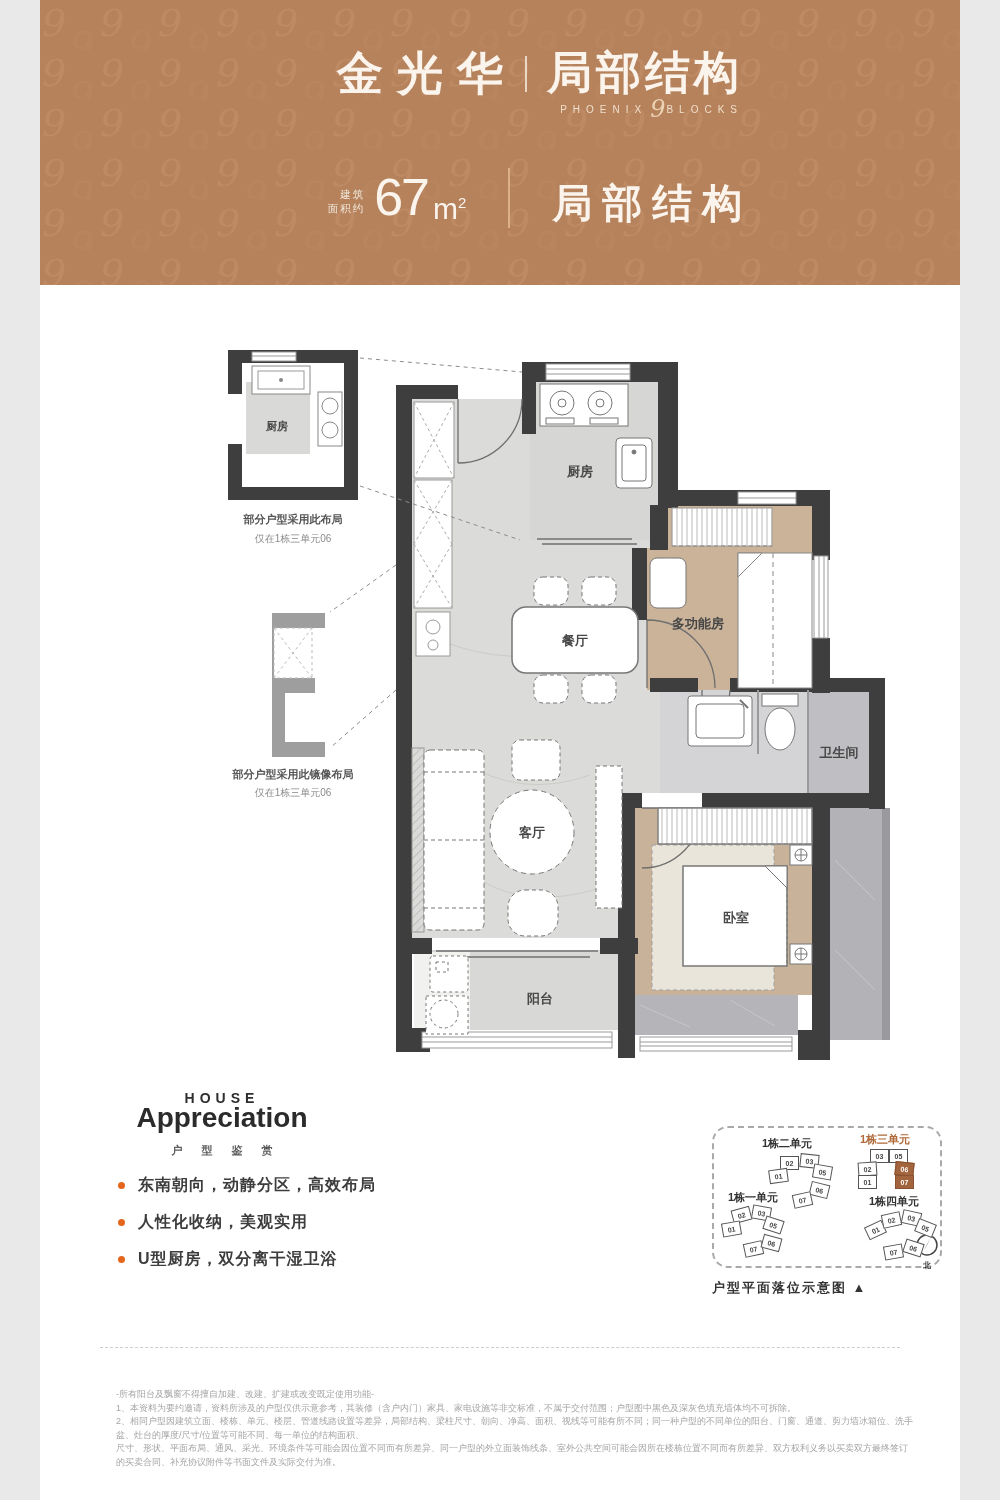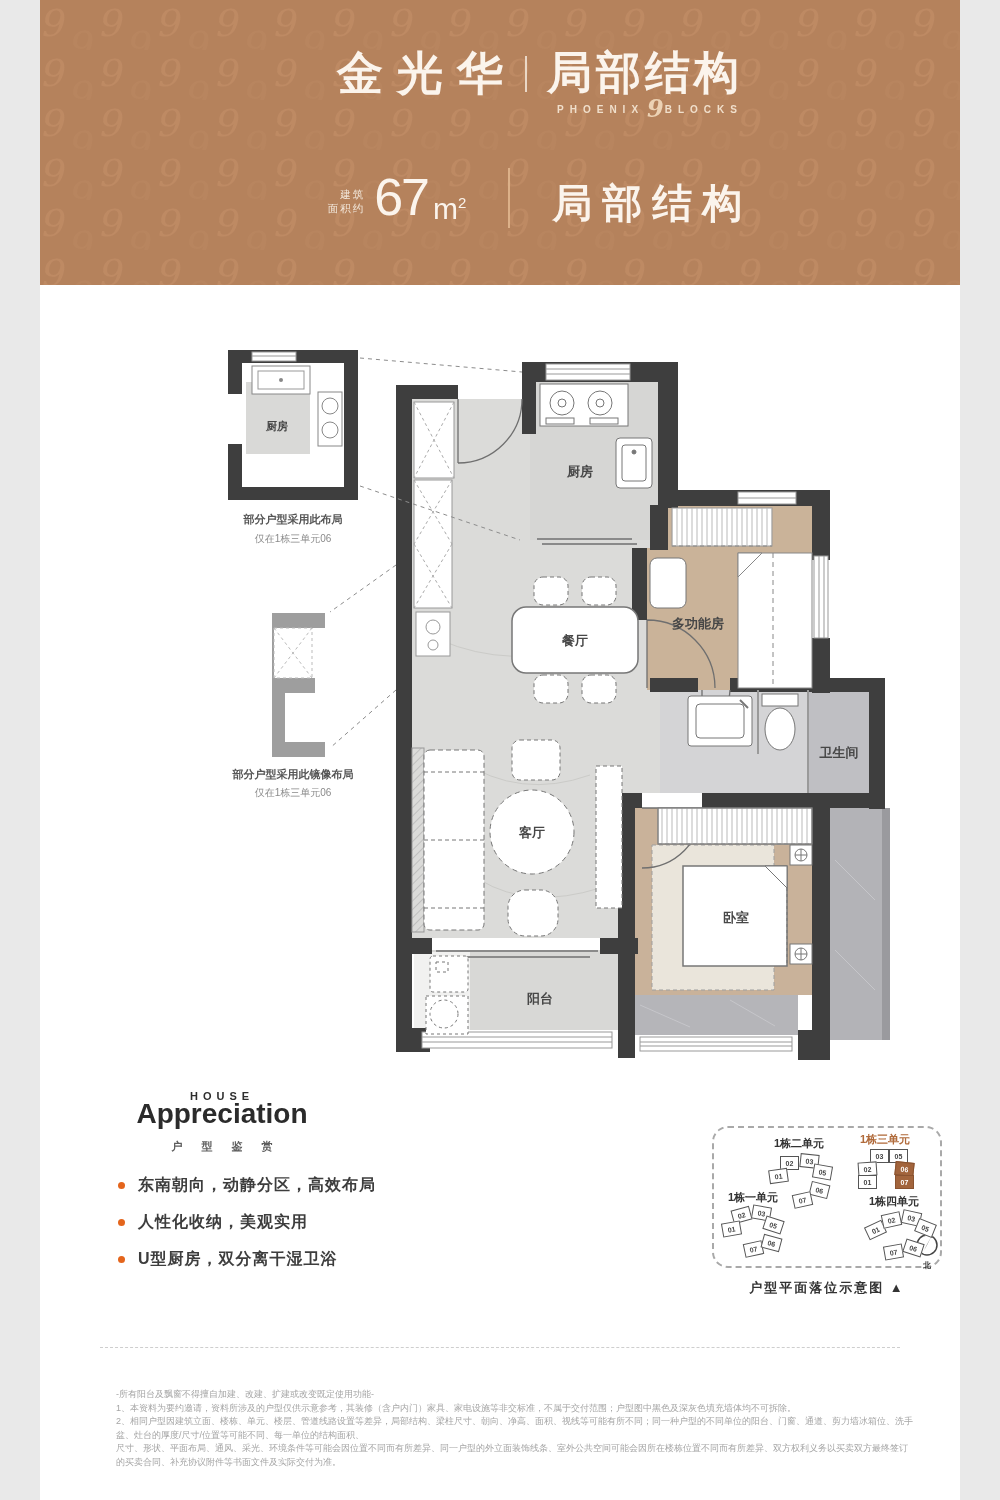--- a/index.html
+++ b/index.html
@@ -8,59 +8,59 @@
 
   
   .hdr{position:absolute;left:0;top:0;width:1000px;height:285px;background:#b5825c}
   .hdr .pat{position:absolute;left:0;top:0}
   .brand-row{position:absolute;top:48px;left:0;width:100%;display:flex;justify-content:center;color:#fbf4ec}
   .brand-left{font-size:46px;font-weight:700;letter-spacing:14px;line-height:50px}
   .brand-div{width:2px;height:36px;background:#f3e6d8;opacity:.85;margin:8px 20px 0 8px}
   .brand-right-wrap{display:flex;flex-direction:column}
   .brand-right{font-size:45px;font-weight:700;letter-spacing:4px;line-height:50px}
   .brand-sub{margin-top:5px;display:flex;justify-content:flex-end;align-items:flex-end;
-             font-size:10px;letter-spacing:6px;color:#f0dfcb;font-weight:700}
+             font-size:10px;letter-spacing:6px;color:#f0dfcb;font-weight:400}
   .sub-9{font-family:"DejaVu Serif",serif;font-style:italic;font-size:24px;color:#ecd2b4;
          line-height:12px;margin:0 1px 0 3px;letter-spacing:0}
   .spec-row{position:absolute;top:160px;left:0;width:100%;display:flex;justify-content:center;color:#fbf4ec}
   .area-prefix{font-size:10.5px;line-height:14px;text-align:right;margin-top:27px;color:#f2e7da;letter-spacing:2px}
   .area-value{font-size:52px;font-weight:400;line-height:74px;margin-left:9px;letter-spacing:-2px}
   .area-unit{font-size:30px;margin-top:32px;margin-left:5px;font-weight:400}
   .area-unit sup{font-size:15px}
   .spec-div{width:2px;height:60px;background:#dcb189;margin:8px 42px 0 42px}
   .layout-type{font-size:40px;font-weight:700;letter-spacing:10px;margin-top:16px}
 
   
   .plan-svg{position:absolute;left:0;top:320px}
   .plan-svg text{font-family:"Liberation Sans","DejaVu Sans",sans-serif}
   .rlabel{font-weight:700;fill:#474747}
   .note1{font-weight:700;fill:#555}
   .note2{fill:#8a8a8a}
 
   
   .house{position:absolute;left:96px;top:1090px;width:172px;text-align:center;color:#2e2e2e}
-  .house-eyebrow{font-size:11px;font-weight:700;letter-spacing:5px}
+  .house-eyebrow{font-size:14px;font-weight:700;letter-spacing:5px}
   .house-title{font-size:28px;font-weight:600;margin-top:-4px;color:#2b2b2b}
   .house-sub{font-size:11px;color:#5d5d5d;letter-spacing:19px;margin-top:9px;margin-right:-19px;font-weight:700}
   .bullets{position:absolute;left:78px;top:1177px;list-style:none;margin:0;padding:0}
   .bullets li{display:flex;align-items:center;gap:13px;height:16px;margin-bottom:21px;
               font-size:16px;font-weight:600;color:#3d3d3d;letter-spacing:1px}
   .dot{width:7px;height:7px;border-radius:50%;background:#e4651c;flex:none}
 
   
   .kp{position:absolute;left:672px;top:1126px;width:230px;height:142px;
       border:2px dashed #a9a9a9;border-radius:16px;box-sizing:border-box}
   .kp-label{position:absolute;font-size:11px;font-weight:700;color:#333;white-space:nowrap}
   .kp-label.accent{color:#b06a3a}
   .kp-unit{position:absolute;width:17px;height:12px;background:#fff;border:1px solid #555;
            font-size:7px;font-weight:700;color:#444;display:flex;align-items:center;justify-content:center}
   .kp-unit.hl{background:#a2643c;border-color:#8a5330;color:#fff}
   .kp-compass{position:absolute;left:200px;top:96px;width:26px;text-align:center}
   .c-char{font-size:8px;color:#333;line-height:9px;font-weight:700}
-  .kp-caption{position:absolute;left:672px;top:1279px;width:230px;text-align:center;
+  .kp-caption{position:absolute;left:672px;top:1279px;width:230px;
               font-size:13px;font-weight:700;color:#333;letter-spacing:2px}
 
   
   .sep{position:absolute;left:60px;right:60px;top:1347px;border-top:1px dashed #cecece}
   .disc{position:absolute;left:76px;top:1388px;right:46px;color:#a5a5a5;font-size:9px;line-height:13.5px}
   .disc p{margin:0}
 </style>
 </head>
 <body>
 
@@ -337,21 +337,21 @@
 
   <div class="kp">
     <div class="kp-compass">
       <div class="c-char">南</div>
       <svg width="24" height="24">
         <circle cx="12" cy="12" r="10" fill="#fff" stroke="#444" stroke-width="1.5"></circle>
         <path d="M8,19 L16,4 L12,12 Z" fill="#222"></path>
       </svg>
       <div class="c-char">北</div>
     </div>
-  <div class="kp-label" style="left: 60px; top: 8px;">1栋二单元</div>
+  <div class="kp-label" style="left: 48px; top: 8px;">1栋二单元</div>
       <div class="kp-unit" style="left: 66px; top: 28px; transform: rotate(0deg);">02</div>
       <div class="kp-unit" style="left: 86px; top: 26px; transform: rotate(6deg);">03</div>
       <div class="kp-unit" style="left: 55px; top: 41px; transform: rotate(-8deg);">01</div>
       <div class="kp-unit" style="left: 99px; top: 37px; transform: rotate(10deg);">05</div>
       <div class="kp-unit" style="left: 96px; top: 55px; transform: rotate(14deg);">06</div>
       <div class="kp-unit" style="left: 79px; top: 65px; transform: rotate(-12deg);">07</div>
       <div class="kp-label accent" style="left: 146px; top: 4px;">1栋三单元</div>
       <div class="kp-unit" style="left: 156px; top: 21px; transform: rotate(0deg);">03</div>
       <div class="kp-unit" style="left: 175px; top: 21px; transform: rotate(0deg);">05</div>
       <div class="kp-unit" style="left: 144px; top: 34px; transform: rotate(-4deg);">02</div>

